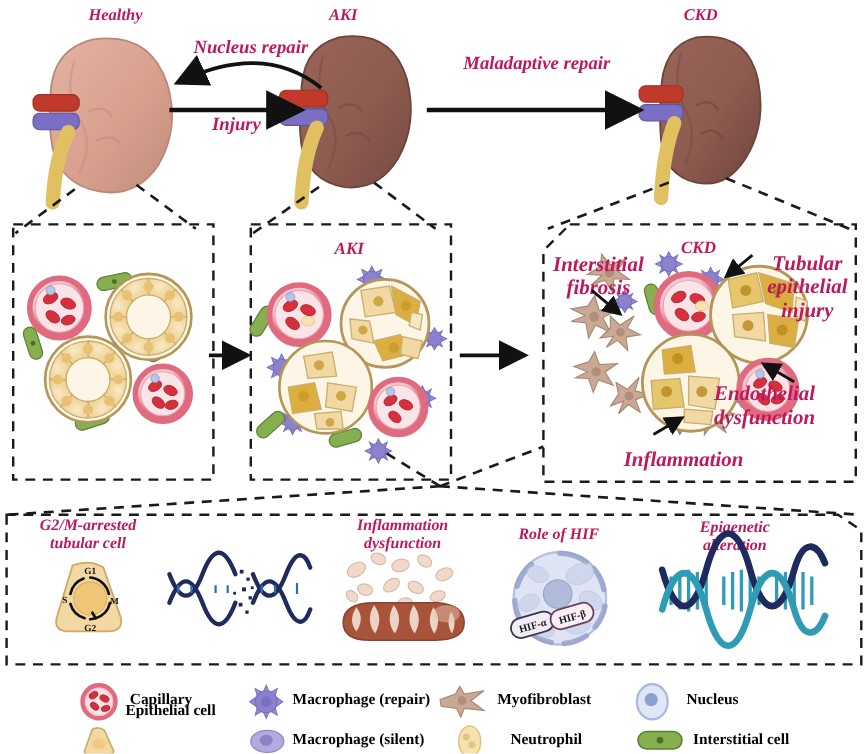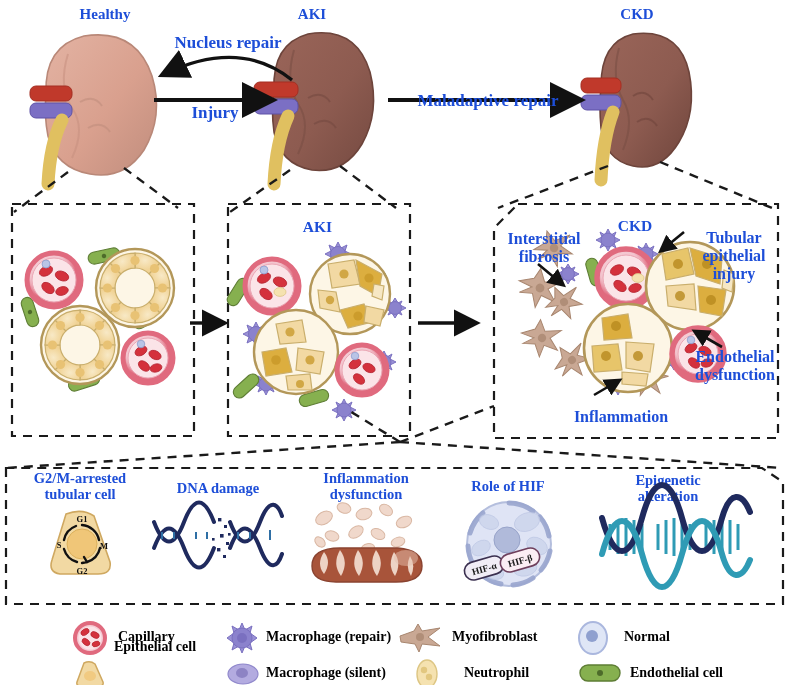--- a/index.html
+++ b/index.html
@@ -1,26 +1,26 @@
 <!DOCTYPE html>
 <html><head>
 <meta charset="utf-8">
 <style>
   html,body{margin:0;padding:0;background:#fff;}
   body{width:789px;height:685px;position:relative;overflow:hidden;
        font-family:"Liberation Serif","DejaVu Serif",serif;color:#000;}
   #root{position:relative;width:789px;height:685px;}
   .abs{position:absolute;}
   .lbl{position:absolute;text-align:center;font-weight:700;line-height:1.12;
-       font-family:"Liberation Serif",serif;color:#1d4ed8;white-space:pre-line;}
+       font-family:"Liberation Serif",serif;color:#be185d;white-space:pre-line;font-style:italic;}
   .stage-title{font-size:15px;}
   .panel-title{font-size:15.5px;}
   .mech-title{font-size:14.5px;}
   .arrow-label{font-size:17px;}
-  .ann{font-size:16px;font-weight:700;line-height:1.12;}
+  .ann{font-size:19px;font-weight:700;line-height:1.12;}
   .legend-text{font-size:14px;font-weight:700;}
   svg{display:block;overflow:visible;}
 </style>
 </head>
 <body>
 
 <div id="root">
 
   <div class="lbl stage-title" style="left:55px;top:6px;width:100px;">Healthy</div>
   <div class="lbl stage-title" style="left:262px;top:6px;width:100px;">AKI</div>
@@ -98,21 +98,21 @@
   <div class="lbl arrow-label" style="left:133px;top:33px;width:190px;">Nucleus repair</div>
 
   <svg class="abs" style="left:386px;top:80px;" width="210" height="40" viewBox="0 0 210 40">
     <defs>
         <marker id="mk3" markerWidth="9" markerHeight="9" refX="7" refY="4.5" orient="auto">
       <path d="M0,0 L9,4.5 L0,9 Z" fill="#111"></path>
         </marker>
       </defs>
     <line x1="2" y1="20" x2="192" y2="20" stroke="#111" stroke-width="4" marker-end="url(#mk3)"></line>
   </svg>
-  <div class="lbl arrow-label" style="left:378px;top:48px;width:220px;margin-top:43px;">Maladaptive repair</div>
+  <div class="lbl arrow-label" style="left:378px;top:48px;width:220px;">Maladaptive repair</div>
 
   <svg class="abs" style="left:0;top:150px;" width="789" height="70" viewBox="0 0 789 70">
     <g stroke="#1a1a1a" stroke-width="2.4" stroke-dasharray="9 7" fill="none">
       <line x1="68" y1="22" x2="14" y2="62"></line>
       <line x1="124" y1="18" x2="178" y2="58"></line>
       <line x1="290" y1="20" x2="230" y2="62"></line>
       <line x1="340" y1="16" x2="396" y2="58"></line>
       <line x1="608" y1="16" x2="498" y2="58"></line>
       <line x1="660" y1="12" x2="772" y2="58"></line>
     </g>
@@ -525,21 +525,21 @@
 injury</div>
   <svg class="abs" style="left:656px;top:230px;" width="34" height="28" viewBox="0 0 34 28">
     <defs>
         <marker id="pa2" markerWidth="7" markerHeight="7" refX="5" refY="3.5" orient="auto">
       <path d="M0,0 L7,3.5 L0,7 Z" fill="#111"></path>
         </marker>
       </defs>
     <line x1="28" y1="2" x2="6" y2="20" stroke="#111" stroke-width="2.6" marker-end="url(#pa2)"></line>
   </svg>
 
-  <div class="lbl ann" style="left:644px;top:348px;width:102px;margin-left:40px;">Endothelial
+  <div class="lbl ann" style="left:644px;top:348px;width:102px;">Endothelial
 dysfunction</div>
   <svg class="abs" style="left:690px;top:327px;" width="38" height="26" viewBox="0 0 38 26">
     <defs>
         <marker id="pa3" markerWidth="7" markerHeight="7" refX="5" refY="3.5" orient="auto">
       <path d="M0,0 L7,3.5 L0,7 Z" fill="#111"></path>
         </marker>
       </defs>
     <line x1="32" y1="20" x2="6" y2="5" stroke="#111" stroke-width="2.6" marker-end="url(#pa3)"></line>
   </svg>
 
@@ -561,21 +561,20 @@
       <line x1="400" y1="18" x2="782" y2="44"></line>
     </g>
   </svg>
 
   <svg class="abs" style="left:2px;top:462px;" width="785" height="148" viewBox="0 0 785 148">
     <path d="M4,6 L4,142 L781,142 L781,20 L760,6 Z" fill="none" stroke="#1a1a1a" stroke-width="2.2" stroke-dasharray="9 7"></path>
   </svg>
 
   <div class="lbl mech-title" style="left:18px;top:470px;width:124px;">G2/M-arrested
 tubular cell</div>
-  <div class="lbl mech-title" style="left:150px;top:480px;width:136px;">DNA damage</div>
   <div class="lbl mech-title" style="left:296px;top:470px;width:140px;">Inflammation
 dysfunction</div>
   <div class="lbl mech-title" style="left:447px;top:478px;width:122px;">Role of HIF</div>
   <div class="lbl mech-title" style="left:598px;top:472px;width:140px;">Epigenetic
 alteration</div>
 
   <svg class="abs" style="left:42px;top:508px;" width="80" height="74" viewBox="0 0 80 74">
     <path d="M24,6 Q40,0 52,8 L68,54 Q70,66 56,66 L18,66 Q6,64 10,52 Z" fill="#f2d9a3" stroke="#cfa860" stroke-width="1.6"></path>
     <circle cx="40" cy="36" r="15" fill="#f0c678" stroke="#dcb05a" stroke-width="1"></circle>
     <g fill="none" stroke="#111" stroke-width="2.4" stroke-linecap="round">
@@ -729,21 +728,21 @@
       <path d="M2,14 L16,9 L20,2 L24,9 L42,6 L30,15 L42,24 L24,22 L21,30 L17,22 L3,20 Z"></path>
       <circle cx="22" cy="15" r="4" fill="#b08e78" stroke="none"></circle>
     </g>
   </svg>
   <div class="legend-text" style="position:absolute;left:452px;top:629px;">Myofibroblast</div>
 
   <svg class="abs" style="left:576px;top:620px;" width="34" height="36" viewBox="0 0 34 36">
     <ellipse cx="17" cy="18" rx="14" ry="16" fill="#dfe6f6" stroke="#aab7de" stroke-width="2"></ellipse>
     <circle cx="16" cy="16" r="6" fill="#8fa0cf"></circle>
   </svg>
-  <div class="legend-text" style="position:absolute;left:624px;top:629px;">Normal</div>
+  <div class="legend-text" style="position:absolute;left:624px;top:629px;">Nucleus</div>
 
   <svg class="abs" style="left:74px;top:660px;" width="32" height="28" viewBox="0 0 32 28">
     <path d="M10,3 Q16,0 21,4 L29,22 Q30,26 25,26 L7,26 Q2,26 3,22 Z" fill="#f2d9a3" stroke="#cfa860" stroke-width="1.5"></path>
     <ellipse cx="16" cy="16" rx="6" ry="5" fill="#f0c678" opacity=".8"></ellipse>
   </svg>
   <div class="legend-text" style="position:absolute;left:114px;top:639px;">Epithelial cell</div>
 
   <svg class="abs" style="left:226px;top:661px;" width="34" height="26" viewBox="0 0 34 26">
     <ellipse cx="17" cy="13" rx="15" ry="10" fill="#b3abe0" stroke="#9189cc" stroke-width="1.2"></ellipse>
     <ellipse cx="16" cy="12" rx="6" ry="5" fill="#8d83c4"></ellipse>
@@ -756,15 +755,15 @@
         <circle cx="10" cy="12" r="3.2"></circle>
         <circle cx="15" cy="19" r="3.2"></circle>
       </g>
   </svg>
   <div class="legend-text" style="position:absolute;left:464px;top:665px;">Neutrophil</div>
 
   <svg class="abs" style="left:578px;top:662px;" width="44" height="22" viewBox="0 0 44 22">
     <rect x="2" y="3" width="40" height="16" rx="8" fill="#86b04f" stroke="#5e7d35" stroke-width="1.4"></rect>
     <circle cx="22" cy="11" r="3" fill="#4d6b2a"></circle>
   </svg>
-  <div class="legend-text" style="position:absolute;left:630px;top:665px;">Endothelial cell</div>
+  <div class="legend-text" style="position:absolute;left:630px;top:665px;">Interstitial cell</div>
 
 </div>
 
 </body></html>

